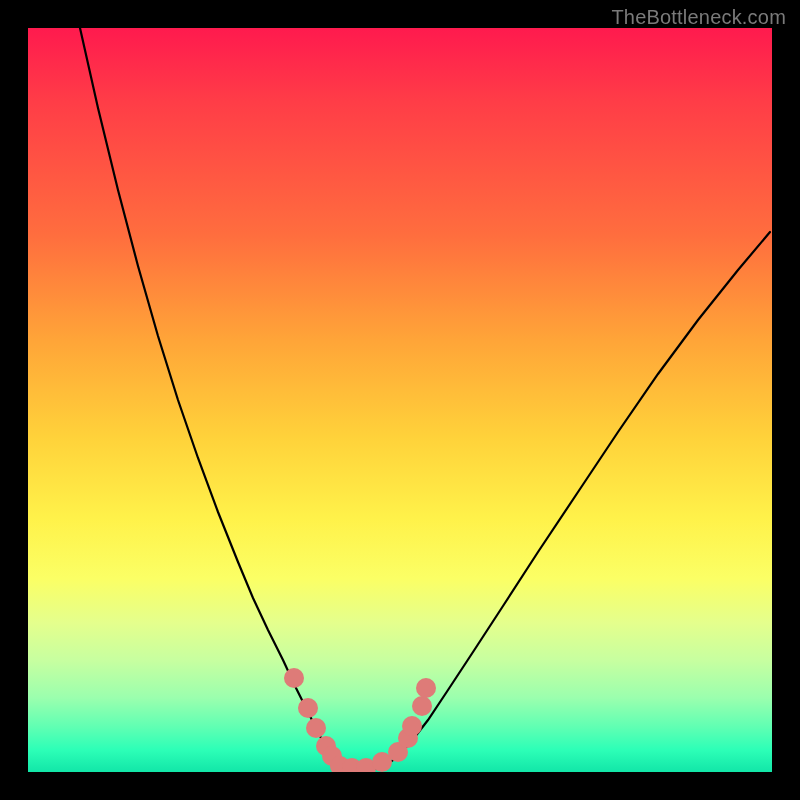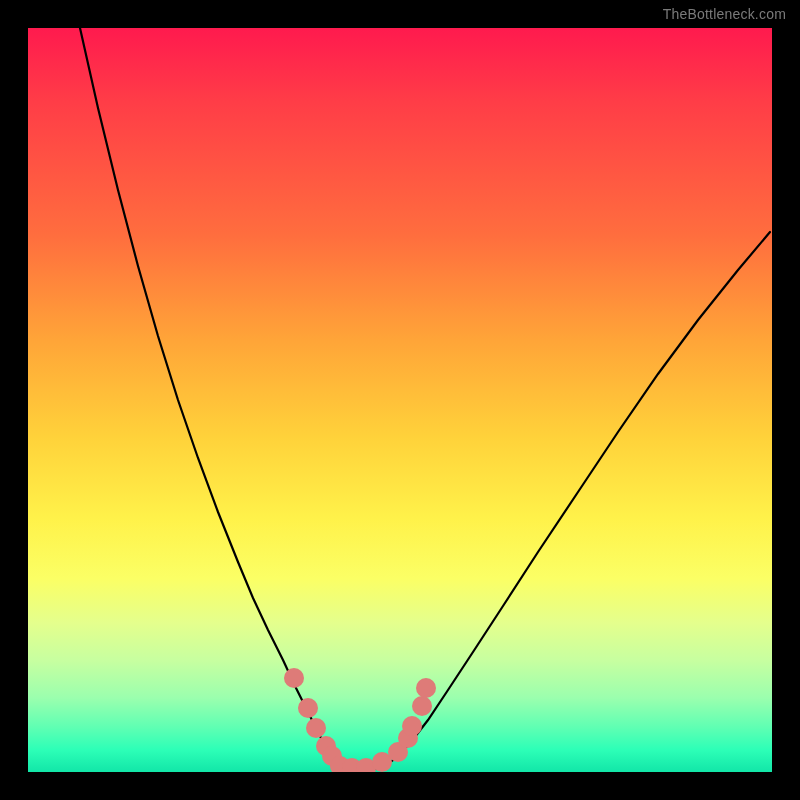--- a/index.html
+++ b/index.html
@@ -15,21 +15,21 @@
     position: relative;
     width: 800px;
     height: 800px;
     background: #000;
   }
   .watermark {
     position: absolute;
     top: 6px;
     right: 14px;
     color: #7a7a7a;
-    font-size: 14px;
+    font-size: 20px;
     letter-spacing: 0.2px;
     z-index: 3;
   }
   .plot {
     position: absolute;
     left: 28px;
     top: 28px;
     width: 744px;
     height: 744px;
     background: linear-gradient(

